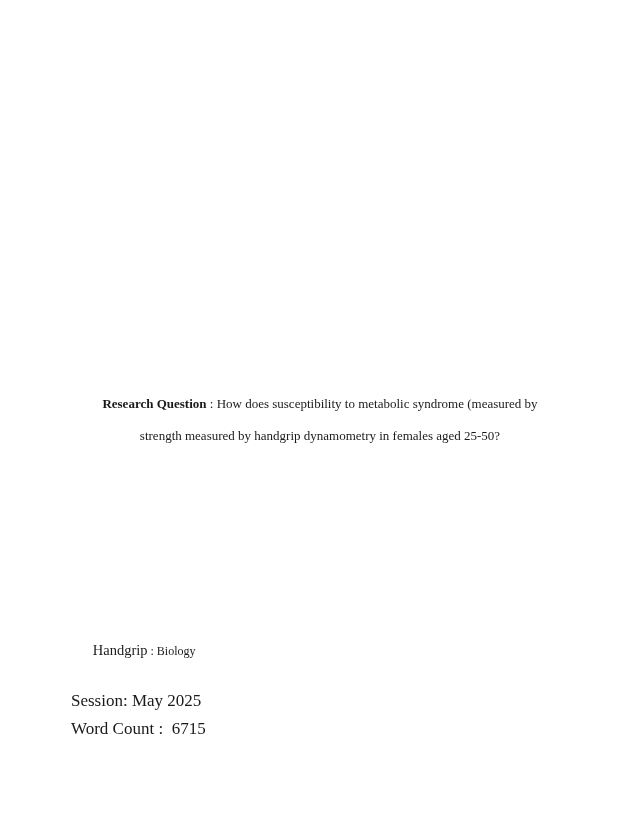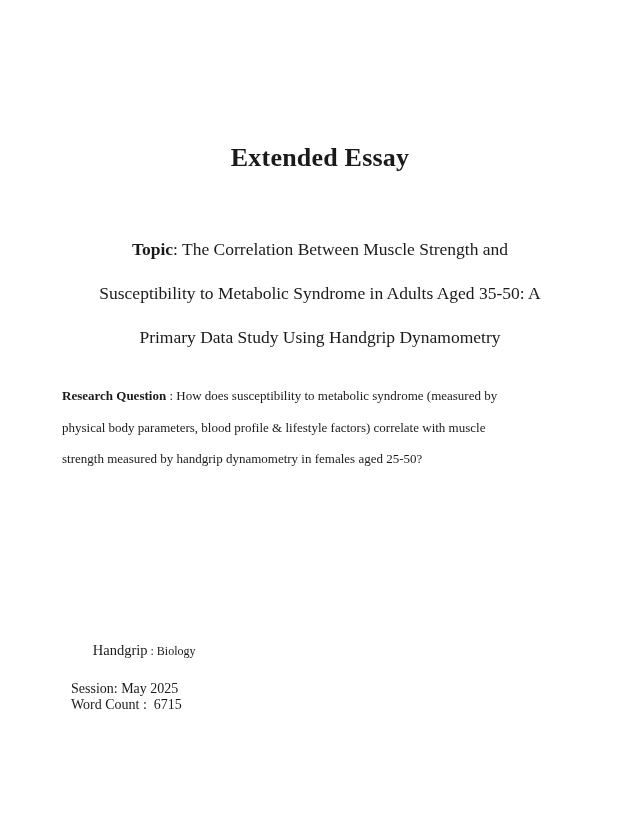--- a/index.html
+++ b/index.html
@@ -44,23 +44,24 @@
     font-size: 17.5px;
     line-height: 44px;
   }
   .topic-block .lbl {
     font-weight: bold;
   }
 
   
   .rq-block {
     position: absolute;
-    top: 380px;
+    top: 388px;
     left: 62px;
     width: 516px;
+    text-align: center;
     font-size: 13px;
     line-height: 31.5px;
   }
   .rq-block .lbl {
     font-weight: bold;
   }
 
   
   .meta-block {
     position: absolute;
@@ -70,45 +71,37 @@
   }
   .meta-subject {
     font-size: 14.5px;
     line-height: 20px;
     white-space: pre;
   }
   .meta-subject .val {
     font-size: 12px;
   }
   .meta-line {
-    font-size: 14px;
+    font-size: 17px;
     line-height: 16px;
+    margin-top: 12px;
     white-space: pre;
   }
 </style>
 </head>
 <body>
 
 <div class="page">
 
-  <h1 class="doc-title">Extended Essay</h1>
 
-  <div class="topic-block">
-    <div>
-      <span class="lbl">Topic</span><span>: </span><span>The Correlation Between Muscle Strength and</span>
-    </div>
-    <div>Susceptibility to Metabolic Syndrome in Adults Aged 35-50: A</div>
-    <div>Primary Data Study Using Handgrip Dynamometry</div>
-  </div>
 
   <div class="rq-block">
     <div>
       <span class="lbl">Research Question</span><span> : </span><span>How does susceptibility to metabolic syndrome (measured by</span>
     </div>
-    <div>physical body parameters, blood profile &amp; lifestyle factors) correlate with muscle</div>
     <div>strength measured by handgrip dynamometry in females aged 25-50?</div>
   </div>
 
   <div class="meta-block">
     <div class="meta-subject">
       <span>Handgrip</span><span class="val"> : Biology</span>
     </div>
     <div class="meta-line">Session: May 2025</div>
     <div class="meta-line">Word Count :  6715</div>
   </div>

